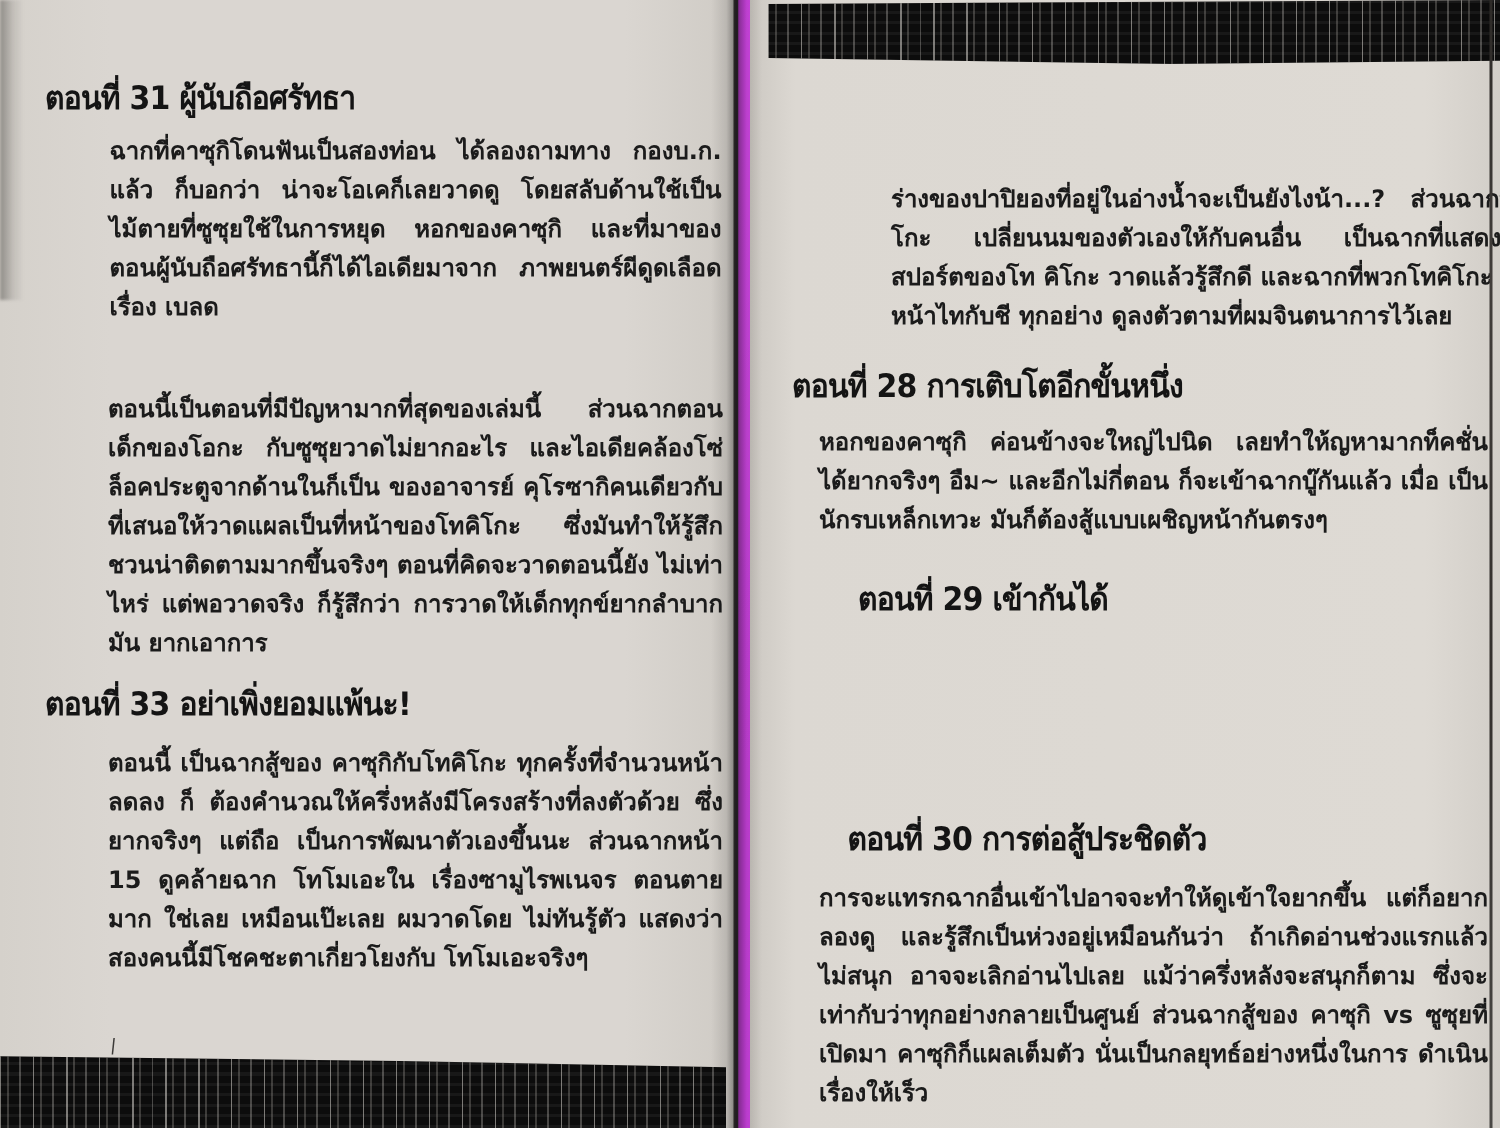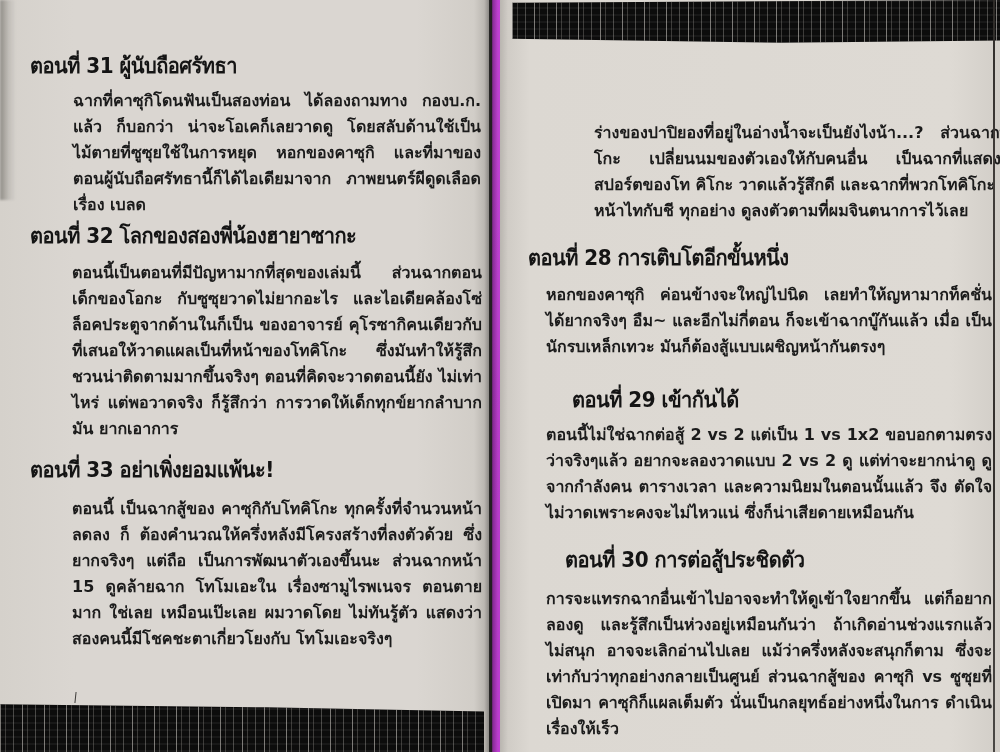--- a/index.html
+++ b/index.html
@@ -101,23 +101,20 @@
   <div class="page-left"></div>
   <div class="page-right"></div>
 
   <div class="section" style="left:30px; top:48px;">
     <div class="sec-heading">ตอนที่ 31 ผู้นับถือศรัทธา</div>
   </div>
   <div class="section" style="left:73px; top:88px; width:408px;">
     <div class="sec-body">ฉากที่คาซุกิโดนฟันเป็นสองท่อน ได้ลองถามทาง กองบ.ก. แล้ว ก็บอกว่า น่าจะโอเคก็เลยวาดดู โดยสลับด้านใช้เป็นไม้ตายที่ซูซุยใช้ในการหยุด หอกของคาซุกิ และที่มาของตอนผู้นับถือศรัทธานี้ก็ได้ไอเดียมาจาก ภาพยนตร์ผีดูดเลือด เรื่อง เบลด</div>
   </div>
 
-  <div class="section" style="left:30px; top:218px;">
-    <div class="sec-heading">ตอนที่ 32 โลกของสองพี่น้องฮายาซากะ</div>
-  </div>
   <div class="section" style="left:72px; top:260px; width:410px;">
     <div class="sec-body">ตอนนี้เป็นตอนที่มีปัญหามากที่สุดของเล่มนี้ ส่วนฉากตอนเด็กของโอกะ กับซูซุยวาดไม่ยากอะไร และไอเดียคล้องโซ่ล็อคประตูจากด้านในก็เป็น ของอาจารย์ คุโรซากิคนเดียวกับที่เสนอให้วาดแผลเป็นที่หน้าของโทคิโกะ ซึ่งมันทำให้รู้สึกชวนน่าติดตามมากขึ้นจริงๆ ตอนที่คิดจะวาดตอนนี้ยัง ไม่เท่าไหร่ แต่พอวาดจริง ก็รู้สึกว่า การวาดให้เด็กทุกข์ยากลำบากมัน ยากเอาการ</div>
   </div>
 
   <div class="section" style="left:30px; top:452px;">
     <div class="sec-heading">ตอนที่ 33 อย่าเพิ่งยอมแพ้นะ!</div>
   </div>
   <div class="section" style="left:72px; top:496px; width:410px;">
     <div class="sec-body">ตอนนี้ เป็นฉากสู้ของ คาซุกิกับโทคิโกะ ทุกครั้งที่จำนวนหน้าลดลง ก็ ต้องคำนวณให้ครึ่งหลังมีโครงสร้างที่ลงตัวด้วย ซึ่งยากจริงๆ แต่ถือ เป็นการพัฒนาตัวเองขึ้นนะ ส่วนฉากหน้า 15 ดูคล้ายฉาก โทโมเอะใน เรื่องซามูไรพเนจร ตอนตายมาก ใช่เลย เหมือนเป๊ะเลย ผมวาดโดย ไม่ทันรู้ตัว แสดงว่า สองคนนี้มีโชคชะตาเกี่ยวโยงกับ โทโมเอะจริงๆ</div>
   </div>
@@ -129,23 +126,20 @@
   <div class="section" style="left:528px; top:240px;">
     <div class="sec-heading">ตอนที่ 28 การเติบโตอีกขั้นหนึ่ง</div>
   </div>
   <div class="section" style="left:546px; top:282px; width:446px;">
     <div class="sec-body">หอกของคาซุกิ ค่อนข้างจะใหญ่ไปนิด เลยทำให้ญหามากท็คชั่น ได้ยากจริงๆ อืม~ และอีกไม่กี่ตอน ก็จะเข้าฉากบู๊กันแล้ว เมื่อ เป็นนักรบเหล็กเทวะ มันก็ต้องสู้แบบเผชิญหน้ากันตรงๆ</div>
   </div>
 
   <div class="section" style="left:528px; top:382px;margin-left:44px;">
     <div class="sec-heading">ตอนที่ 29 เข้ากันได้</div>
   </div>
-  <div class="section" style="left:546px; top:422px; width:446px;">
-    <div class="sec-body">ตอนนี้ไม่ใช่ฉากต่อสู้ 2 vs 2 แต่เป็น 1 vs 1x2 ขอบอกตามตรง ว่าจริงๆแล้ว อยากจะลองวาดแบบ 2 vs 2 ดู แต่ท่าจะยากน่าดู ดู จากกำลังคน ตารางเวลา และความนิยมในตอนนั้นแล้ว จึง ตัดใจไม่วาดเพราะคงจะไม่ไหวแน่ ซึ่งก็น่าเสียดายเหมือนกัน</div>
-  </div>
 
   <div class="section" style="left:528px; top:542px;margin-left:37px;">
     <div class="sec-heading">ตอนที่ 30 การต่อสู้ประชิดตัว</div>
   </div>
   <div class="section" style="left:546px; top:586px; width:446px;">
     <div class="sec-body">การจะแทรกฉากอื่นเข้าไปอาจจะทำให้ดูเข้าใจยากขึ้น แต่ก็อยาก ลองดู และรู้สึกเป็นห่วงอยู่เหมือนกันว่า ถ้าเกิดอ่านช่วงแรกแล้ว ไม่สนุก อาจจะเลิกอ่านไปเลย แม้ว่าครึ่งหลังจะสนุกก็ตาม ซึ่งจะ เท่ากับว่าทุกอย่างกลายเป็นศูนย์ ส่วนฉากสู้ของ คาซุกิ vs ซูซุยที่ เปิดมา คาซุกิก็แผลเต็มตัว นั่นเป็นกลยุทธ์อย่างหนึ่งในการ ดำเนินเรื่องให้เร็ว</div>
   </div>
 
   <div class="edge-bar top-right"></div>
   <div class="edge-bar bottom-left"></div>

